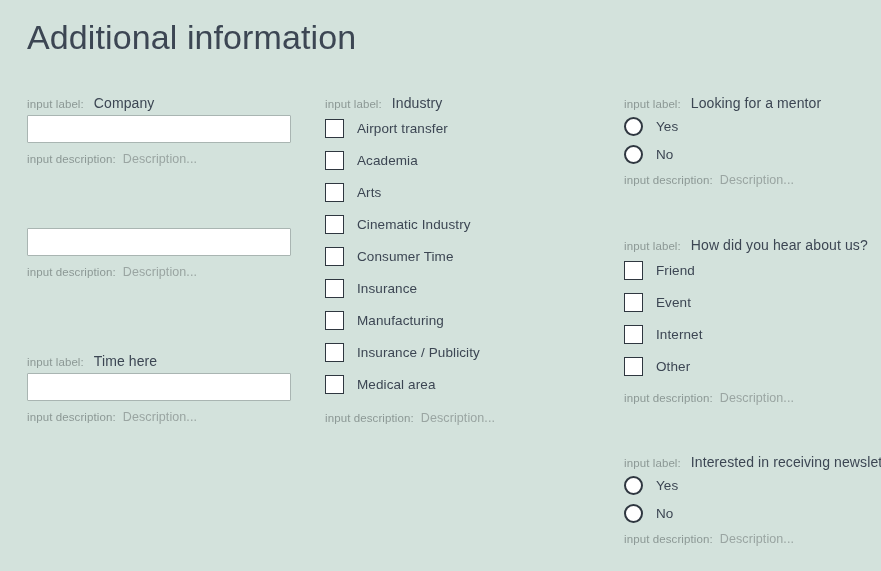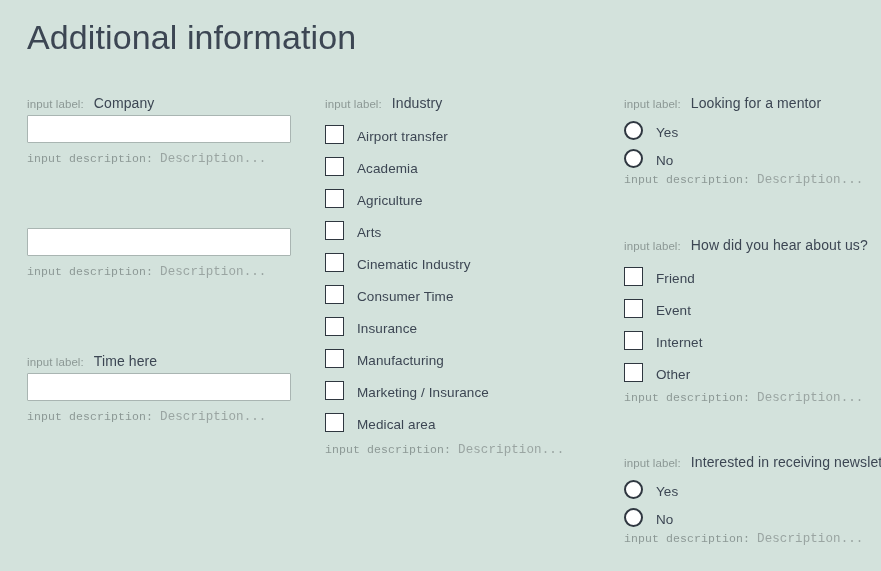--- a/index.html
+++ b/index.html
@@ -56,21 +56,20 @@
     color: #3c4653;
     margin-left: 10px;
     letter-spacing: 0.1px;
   }
 
   
   .desc-line {
     white-space: nowrap;
     line-height: 14px;
     height: 16px;
-    font-family: Liberation Mono, monospace;
   }
   .desc-prefix {
     font-size: 11.5px;
     color: #8c9895;
     letter-spacing: 0.1px;
   }
   .desc-value {
     font-size: 12.5px;
     color: #9aa5a2;
     margin-left: 7px;
@@ -89,21 +88,21 @@
     font-family: "Liberation Sans", sans-serif;
     font-size: 13px;
     color: #3c4653;
     padding: 0 6px;
     outline: none;
   }
 
   
   .opt-row {
     display: flex;
-    align-items: flex-end;
+    align-items: center;
     height: 32px;
   }
   .box {
     width: 19px;
     height: 19px;
     box-sizing: border-box;
     background: #ffffff;
     border: 1.5px solid #2f3740;
     flex: 0 0 auto;
   }
@@ -178,45 +177,41 @@
       <div class="opt-row">
         <span class="box"></span>
         <span class="opt-label">Airport transfer</span>
       </div>
       <div class="opt-row">
         <span class="box"></span>
         <span class="opt-label">Academia</span>
       </div>
       <div class="opt-row">
         <span class="box"></span>
-        <span class="opt-label">Agriculture</span>
-      </div>
-      <div class="opt-row">
-        <span class="box"></span>
         <span class="opt-label">Arts</span>
       </div>
       <div class="opt-row">
         <span class="box"></span>
         <span class="opt-label">Cinematic Industry</span>
       </div>
       <div class="opt-row">
         <span class="box"></span>
         <span class="opt-label">Consumer Time</span>
       </div>
       <div class="opt-row">
         <span class="box"></span>
         <span class="opt-label">Insurance</span>
       </div>
       <div class="opt-row">
         <span class="box"></span>
         <span class="opt-label">Manufacturing</span>
       </div>
       <div class="opt-row">
         <span class="box"></span>
-        <span class="opt-label">Marketing / Insurance</span>
+        <span class="opt-label">Insurance / Publicity</span>
       </div>
       <div class="opt-row">
         <span class="box"></span>
         <span class="opt-label">Medical area</span>
       </div>
     </div>
 
     <div style="height:10px;"></div>
     <div class="desc-line">
       <span class="desc-prefix">input description:</span><span class="desc-value">Description...</span>

